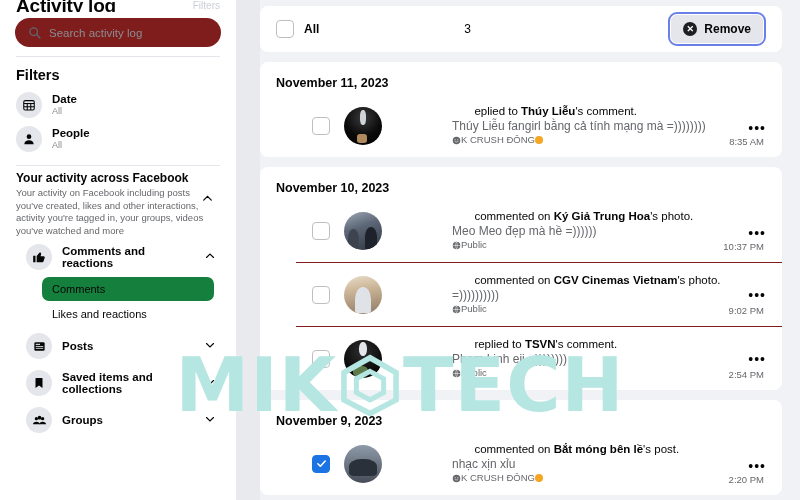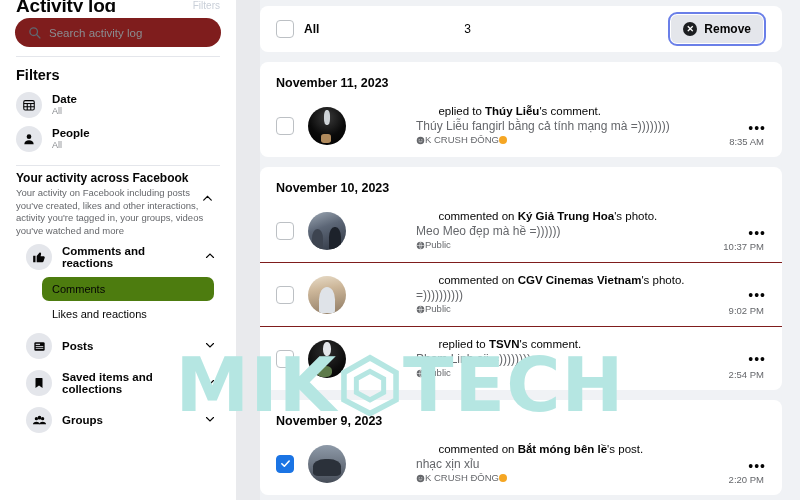--- a/index.html
+++ b/index.html
@@ -51,21 +51,21 @@
 
   .nav-item {
     display: flex; align-items: center; gap: 10px;
     padding: 4px 10px 4px 16px; border-radius: 7px; margin: 3px 0;
   }
   .nav-label { font-size: 11.5px; font-weight: 600; flex: 1; }
   .sub-item {
     font-size: 11px; margin: 1px 0 1px 32px; padding: 6px 10px;
     border-radius: 7px; width: 172px;
   }
-  .sub-item.active { background: #4d7c0f; }
+  .sub-item.active { background: #15803d; }
 
   
   .gutter { width: 24px; background: #e9eaed; flex: 0 0 24px; }
   .main { flex: 1; height: 500px; overflow: hidden; padding: 6px 18px 0 0; }
 
   .card { background: #fff; border-radius: 8px; margin-bottom: 10px; }
 
   .toolbar { display: flex; align-items: center; padding: 12px 16px; height: 46px; }
   .cb {
     width: 18px; height: 18px; border: 1.6px solid #bcc0c4; border-radius: 4px;
@@ -86,21 +86,21 @@
   .btn-remove-wrap {
     border: 2px solid #6a7fe8; border-radius: 9px; padding: 1px; margin-left: 9px;
   }
   .dot-x {
     width: 14px; height: 14px; border-radius: 50%; background: #1c1e21;
     display: flex; align-items: center; justify-content: center;
     color: #fff; font-size: 9px; line-height: 1; font-weight: 700;
   }
 
   .date-head { font-size: 12.5px; font-weight: 700; padding: 14px 16px 8px 16px; }
-  .entry { display: flex; align-items: center; padding: 6px 16px 10px 16px; position: relative; }
+  .entry { display: flex; align-items: center; padding: 6px 16px 10px 16px; position: relative; margin-left: 36px; }
   .entry + .entry { border-top: 1px solid #7f1d1d; padding-top: 10px; }
   .avatar {
     width: 38px; height: 38px; border-radius: 50%; margin: 0 12px 0 14px;
     flex: 0 0 38px; overflow: hidden; position: relative;
   }
   .av1 { background: radial-gradient(circle at 50% 28%, #3a3a3a 0%, #0a0a0a 55%, #000 100%); }
   .av1:after { content:""; position:absolute; left:42%; top:8%; width:16%; height:40%;
                background:#cfd4d8; border-radius:40%; }
   .av1:before { content:""; position:absolute; left:34%; top:72%; width:26%; height:24%;
                background:#b08a5c; border-radius:30%; }

